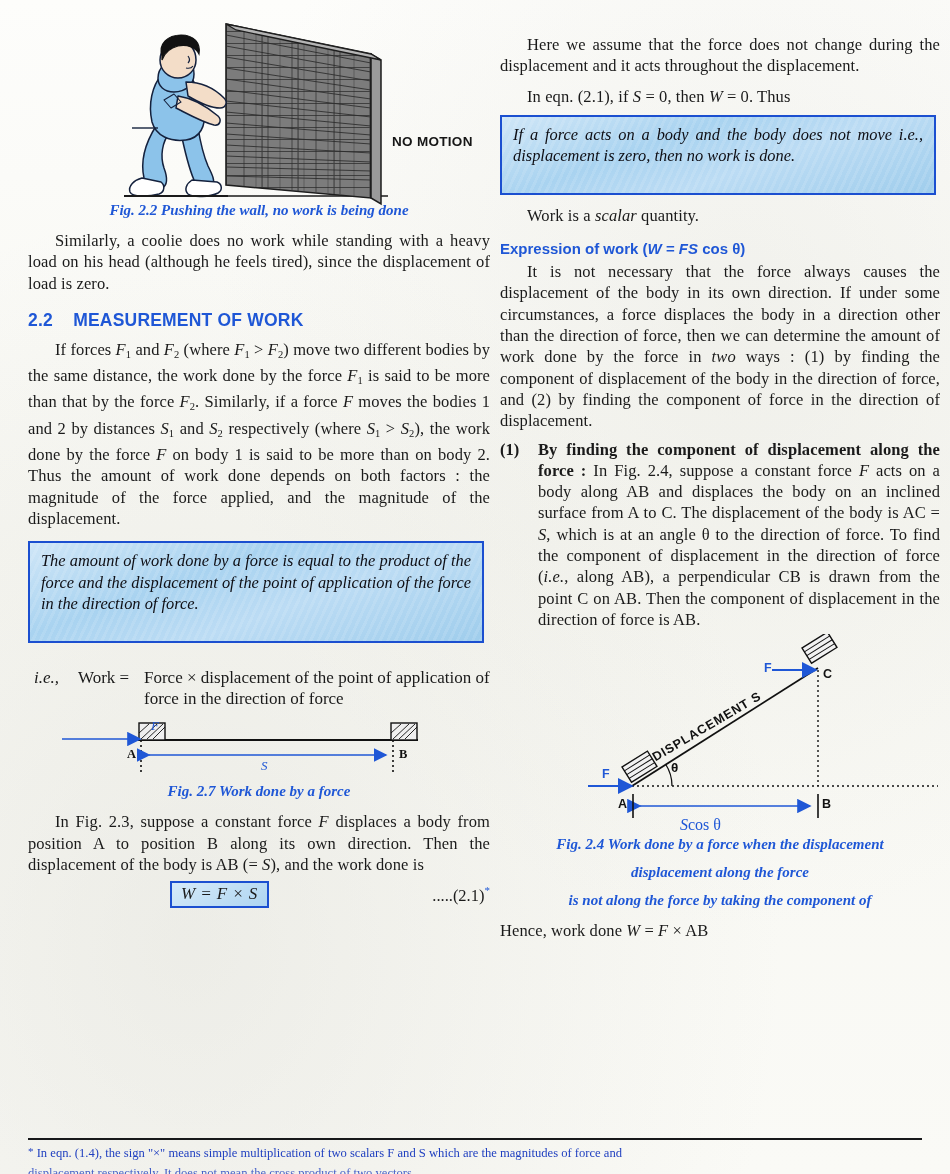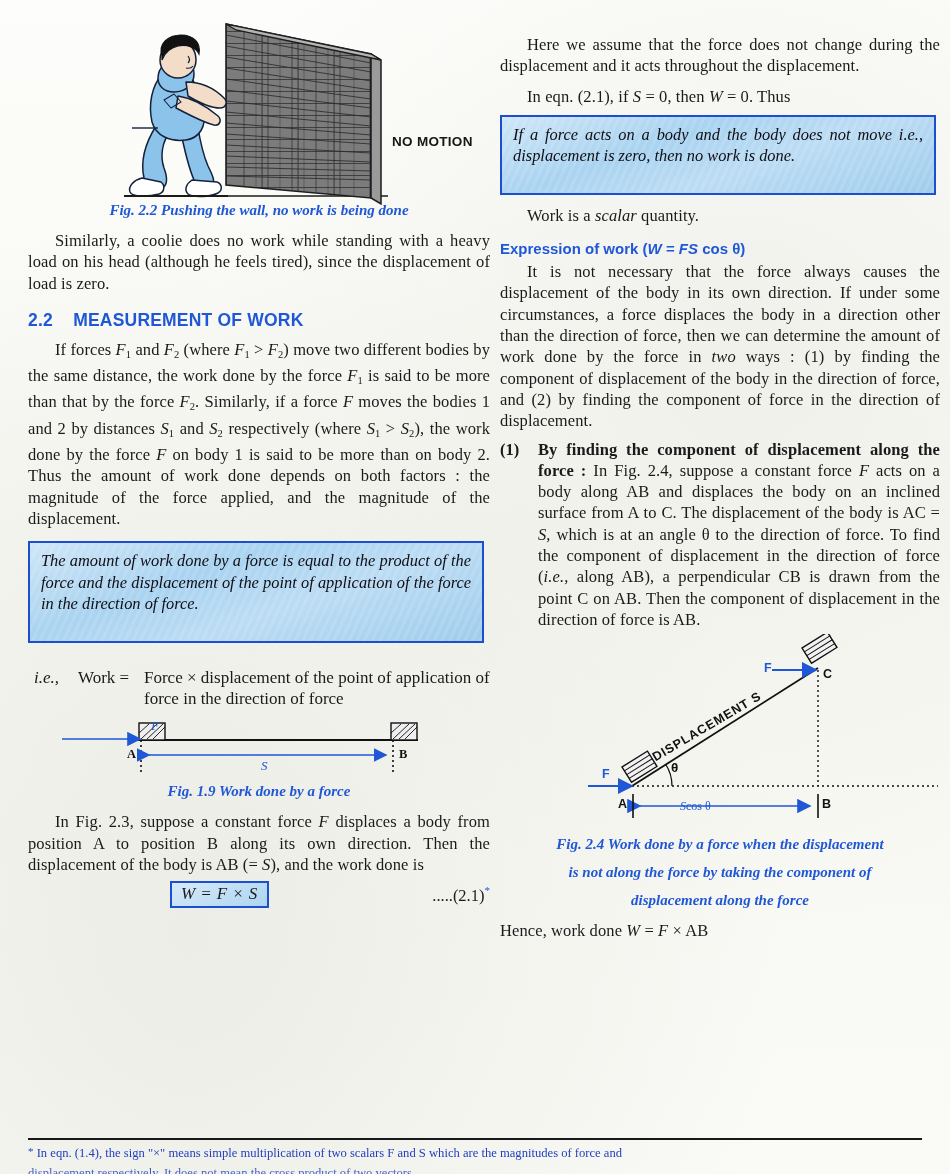--- a/index.html
+++ b/index.html
@@ -139,22 +139,22 @@
   .disp-label{
     position:absolute;left:150px;top:118px;
     font-family:"Liberation Sans", sans-serif;
     font-weight:bold;font-size:12.6px;color:#111;
     transform-origin:left top;
     transform:rotate(-30.5deg);
     letter-spacing:.9px;
     white-space:nowrap;
   }
   .scos{
-    position:absolute;left:180px;top:165px;
-    font-size:12px;color:#1f57d6;font-style:italic;white-space:nowrap;
+    position:absolute;left:180px;top:182px;
+    font-size:16px;color:#1f57d6;font-style:italic;white-space:nowrap;
   }
   .scos span.rm{font-style:normal;}
 </style>
 </head>
 <body>
 
 <div class="page">
 
   <div class="col col-left">
 
@@ -310,21 +310,21 @@
         <line x1="365" y1="23" x2="365" y2="56" stroke="#111" stroke-width="1.6" stroke-dasharray="2,3"></line>
 
         <line x1="121" y1="38" x2="358" y2="38" stroke="#1f57d6" stroke-width="1.5" marker-end="url(#ah)" marker-start="url(#ahl)"></line>
       </svg>
       <div class="f23label" style="left:123px;top:1px;">F</div>
       <div class="f23pt" style="left:99px;top:30px;">A</div>
       <div class="f23pt" style="left:371px;top:30px;">B</div>
       <div class="f23label" style="left:233px;top:41px;">S</div>
     </div>
 
-    <p class="caption" style="margin-top:4px;">Fig. 1.9 Work done by a force</p>
+    <p class="caption" style="margin-top:4px;">Fig. 2.7 Work done by a force</p>
 
     <p class="body indent" style="margin-top:9px;">
       <span>In Fig. 2.3, suppose a constant force </span><i>F</i><span> displaces a body from position A to position B along its own direction. Then the displacement of the body is AB (= </span><i>S</i><span>), and the work done is</span>
     </p>
 
     <div class="eqline">
       <div style="width:142px;flex:none;"></div>
       <div class="eqbox">W = F × S</div>
       <div style="flex:1;"></div>
       <div class="eqno"><span>.....(2.1)</span><sup>*</sup></div>
@@ -416,22 +416,22 @@
       <div class="f24t f24blk" style="left:118px;top:163px;">A</div>
       <div class="f24t f24blk" style="left:322px;top:163px;">B</div>
       <div class="f24t f24blk" style="left:171px;top:126px;font-size:13.5px;">θ</div>
       <div class="disp-label">DISPLACEMENT S</div>
       <div class="scos">
         <i>S</i><span class="rm">cos </span><span class="rm">θ</span>
       </div>
     </div>
 
     <p class="caption" style="margin-top:2px;">Fig. 2.4 Work done by a force when the displacement</p>
+    <p class="caption">displacement along the force</p>
     <p class="caption">is not along the force by taking the component of</p>
-    <p class="caption">displacement along the force</p>
 
     <p class="body" style="margin-top:10px;">
       <span>Hence, work done </span><i>W</i><span> = </span><i>F</i><span> × AB</span>
     </p>
 
   </div>
 
   <div class="footnote">
     <div class="rule"></div>
     <div class="fn-clip">

